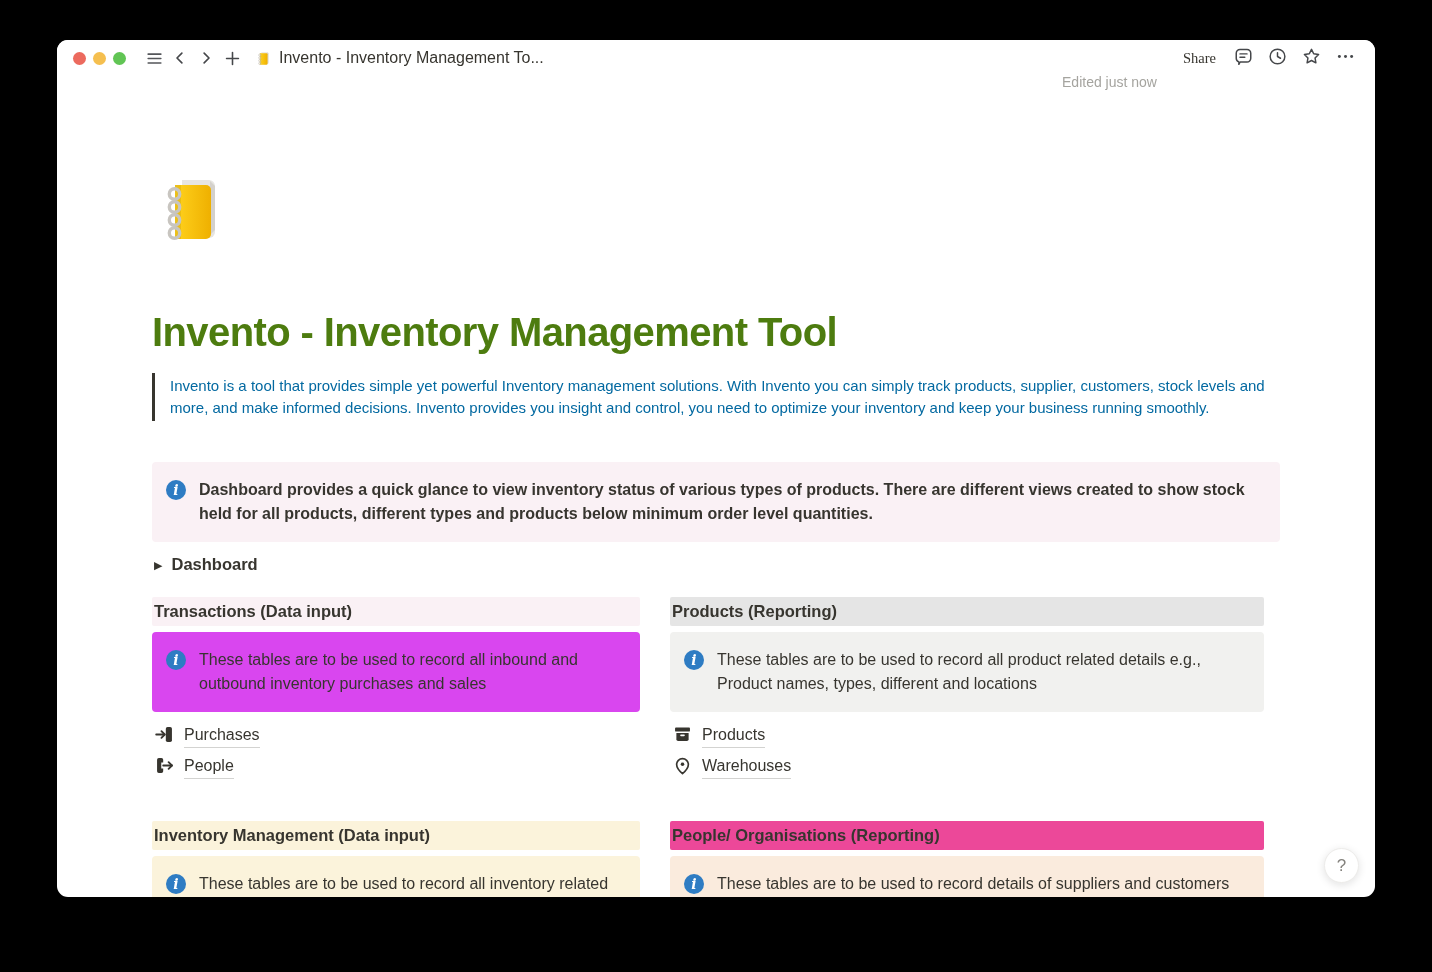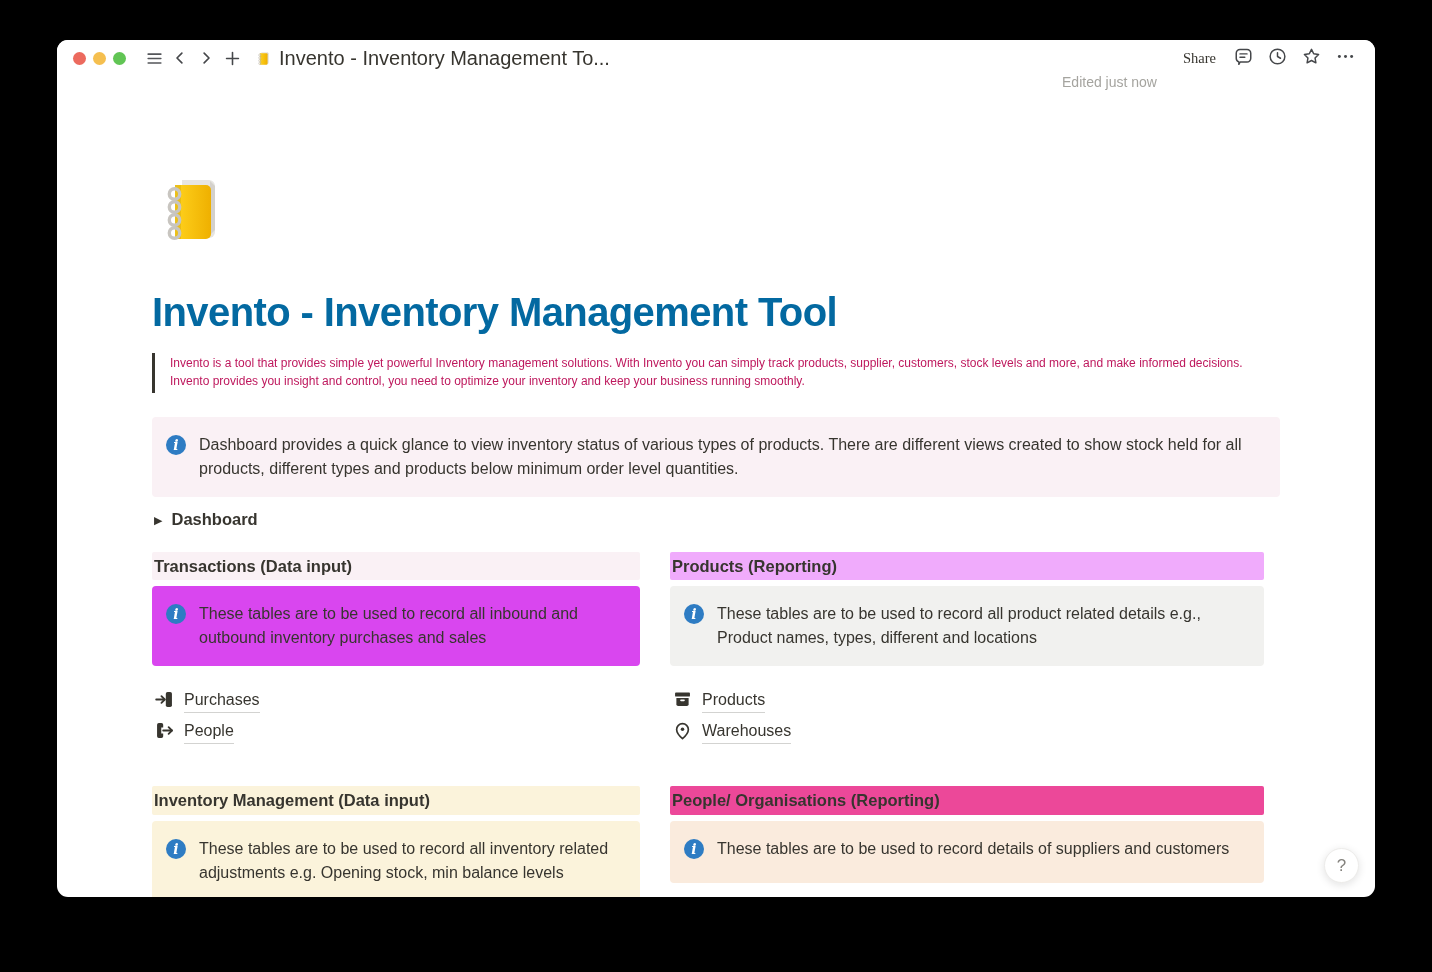--- a/index.html
+++ b/index.html
@@ -18,65 +18,65 @@
     background: #fff; flex: none;
   }
   .traffic { display: flex; gap: 7px; margin-right: 15px; }
   .light { width: 13px; height: 13px; border-radius: 50%; border: none; cursor: default; }
   .tb-btn {
     background: none; border: none; width: 26px; height: 26px; display: flex;
     align-items: center; justify-content: center; color: #45474a; border-radius: 4px;
   }
   .tb-btn svg { display: block; }
   .tab { display: flex; align-items: center; gap: 7px; margin-left: 10px; }
-  .tab-title { font-size: 20px; color: #37352F; white-space: nowrap; }
+  .tab-title { font-size: 16px; color: #37352F; white-space: nowrap; }
   .tab-emoji svg { display: block; }
   .tb-right { margin-left: auto; display: flex; align-items: center; gap: 4px; }
   .edited { font-size: 14px; color: #A5A49F; margin-right: 14px; margin-top: 48px; }
   .share { font-size: 14.5px; color: #37352F; background: none; border: none; padding: 4px 8px; border-radius: 4px; font-family: Liberation Serif, serif; }
   .icon-btn { background: none; border: none; width: 30px; height: 28px; display: flex; align-items: center; justify-content: center; border-radius: 4px; }
 
   
   .page-scroll { height: calc(100% - 36px); overflow: hidden; }
   .page-content { width: 1128px; margin: 0 auto; padding-top: 94px; }
 
   .page-icon { width: 80px; height: 80px; cursor: pointer; }
 
   h1.page-title {
-    margin-top: 38px; font-size: 40px; line-height: 1.2; font-weight: 700;
-    letter-spacing: -0.6px; color: #0369a1;
+    margin-top: 58px; font-size: 40px; line-height: 1.2; font-weight: 700;
+    letter-spacing: -0.6px; color: #4d7c0f;
   }
 
   .quote {
     margin-top: 17px; border-left: 3px solid #37352F; padding: 2px 0 2px 15px;
-    font-size: 12px; line-height: 1.48; color: #be185d;
+    font-size: 15px; line-height: 1.48; color: #0369a1;
   }
 
   .callout {
     display: flex; gap: 12px; border-radius: 4px; padding: 16px 16px 16px 13px;
     font-size: 16px; line-height: 1.5;
   }
   .callout .ci { flex: none; margin-top: 1px; }
-  .callout-main { margin-top: 24px; }
+  .callout-main { margin-top: 41px; font-weight: bold; }
 
   .toggle-row { margin-top: 10px; display: flex; align-items: center; gap: 9px; padding: 3px 2px; cursor: pointer; width: max-content; }
   .toggle-tri { font-size: 11px; color: #37352F; line-height: 1; transform: translateY(1px); }
   .toggle-label { font-size: 16.5px; font-weight: 600; color: #37352F; }
 
   .columns { display: flex; gap: 30px; margin-top: 20px; }
   .col-left { flex: 0 0 488px; }
   .col-right { flex: 0 0 594px; }
 
   .sec-header {
     font-size: 16.5px; font-weight: 600; color: #37352F;
     padding: 4px 4px 4px 2px; border-radius: 2px; line-height: 1.25;
   }
   .sec-callout { margin-top: 6px; }
 
-  .links { margin-top: 20px; }
+  .links { margin-top: 9px; }
   .link-row {
     display: flex; align-items: center; gap: 9px; padding: 3px 2px;
     cursor: pointer; width: max-content; border-radius: 4px;
   }
   .link-row svg { flex: none; }
   .link-label {
     font-size: 16px; font-weight: 500; color: #37352F;
     border-bottom: 1.5px solid rgba(55,53,47,0.22); padding-bottom: 1px; line-height: 1.3;
   }
   .row2 { margin-top: 38px; }
@@ -259,21 +259,21 @@
                   <path d="M10.5 12h10" stroke="#37352F" stroke-width="2.1" stroke-linecap="round"></path>
                   <path d="M16.7 8.2 20.5 12l-3.8 3.8" fill="none" stroke="#37352F" stroke-width="2.1" stroke-linecap="round" stroke-linejoin="round"></path>
                 </svg>
               </span>
               <span class="link-label">People</span>
             </div>
           </div>
         </div>
 
         <div class="col-right">
-          <div class="sec-header" style="background-color: #f0abfc;">Products (Reporting)</div>
+          <div class="sec-header" style="background-color: #e5e5e5;">Products (Reporting)</div>
           <div class="callout sec-callout" style="background-color: rgb(241, 241, 239);">
             <span class="ci">
               <svg width="22" height="22" viewBox="0 0 22 22">
                   <use href="#info-circle"></use>
                 </svg>
             </span>
             <span>These tables are to be used to record all product related details e.g., Product names, types, different and locations</span>
           </div>
           <div class="links">
             <div class="link-row">

